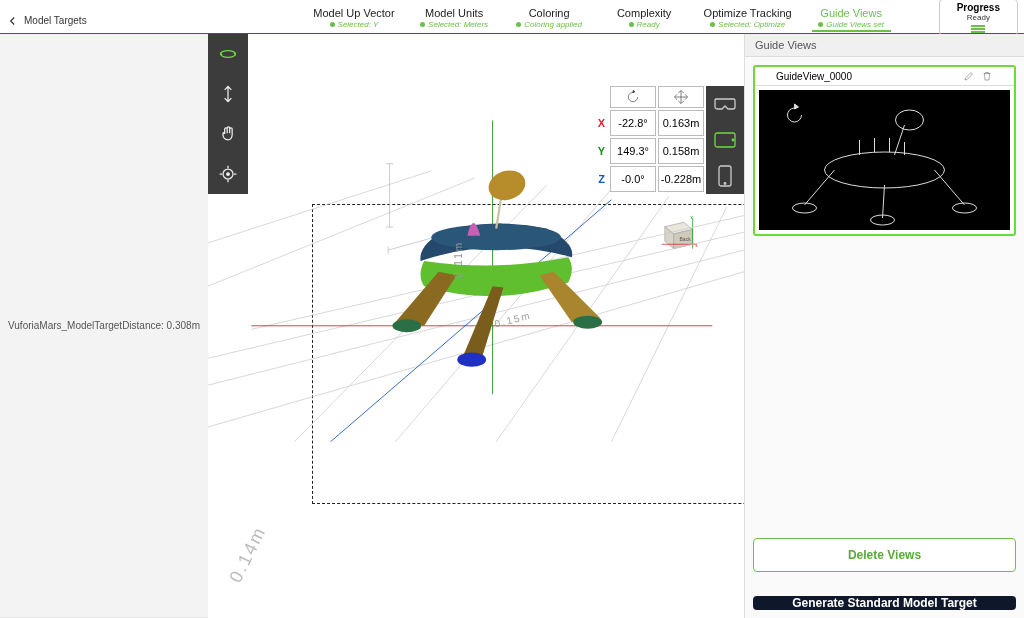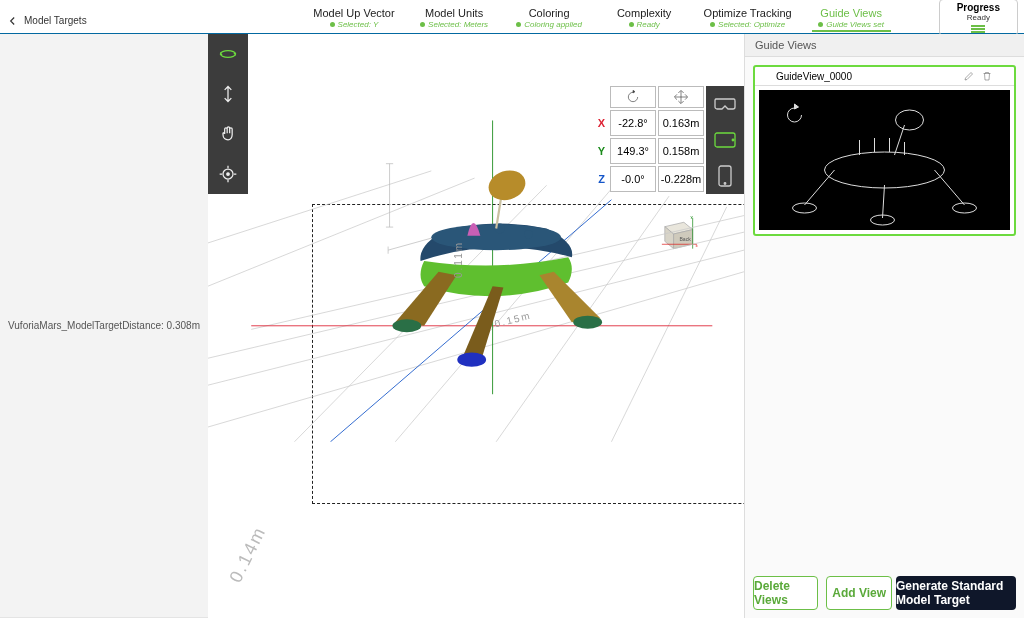--- a/index.html
+++ b/index.html
@@ -67,21 +67,21 @@
   
   .rp-header { font-size: 11px; color: #555; padding: 5px 10px; background: #f0f0f0; border-bottom: 1px solid #ddd; }
   .guide-list { padding: 8px; flex: 1; overflow: auto; }
   .guide-card { border: 2px solid #6cda3e; border-radius: 3px; background: #fff; }
   .gc-head { display: flex; align-items: center; justify-content: space-between; padding: 3px 21px; border-bottom: 1px solid #ddd; font-size: 10px; }
   .gc-head .icons { display: flex; gap: 6px; }
   .gc-head .icons svg { width: 12px; height: 12px; stroke: #555; fill: none; cursor: pointer; }
   .gc-preview { background: #000; height: 140px; margin: 4px; position: relative; overflow: hidden; }
   .gc-preview svg { width: 100%; height: 100%; }
 
-  .rp-buttons { padding: 8px; display: flex; flex-direction: row; gap: 4px; }
+  .rp-buttons { padding: 8px; display: flex; flex-direction: column; gap: 24px; }
   .btn-row { display: flex; gap: 8px; }
   .btn { flex: 1; height: 34px; border-radius: 4px; font-size: 12px; font-weight: 600; display: flex; align-items: center; justify-content: center; cursor: pointer; }
   .btn.outline { border: 1px solid #6cbf47; color: #5aa93a; background: #fff; }
   .btn.primary { background: #0f172a; color: #fff; }
 </style>
 </head>
 <body>
 
 <div class="topbar">
   <div class="back-arrow">
@@ -345,18 +345,17 @@
                 <path d="M30 14v5l4-2z" fill="#ddd"></path>
             </g>
           </svg>
         </div>
       </div>
     </div>
 
     <div class="rp-buttons">
       <div class="btn-row">
         <div class="btn outline">Delete Views</div>
-        <div class="btn outline">Add View</div>
       </div>
       <div class="btn primary">Generate Standard Model Target</div>
     </div>
   </div>
 </div>
 
 </body></html>

